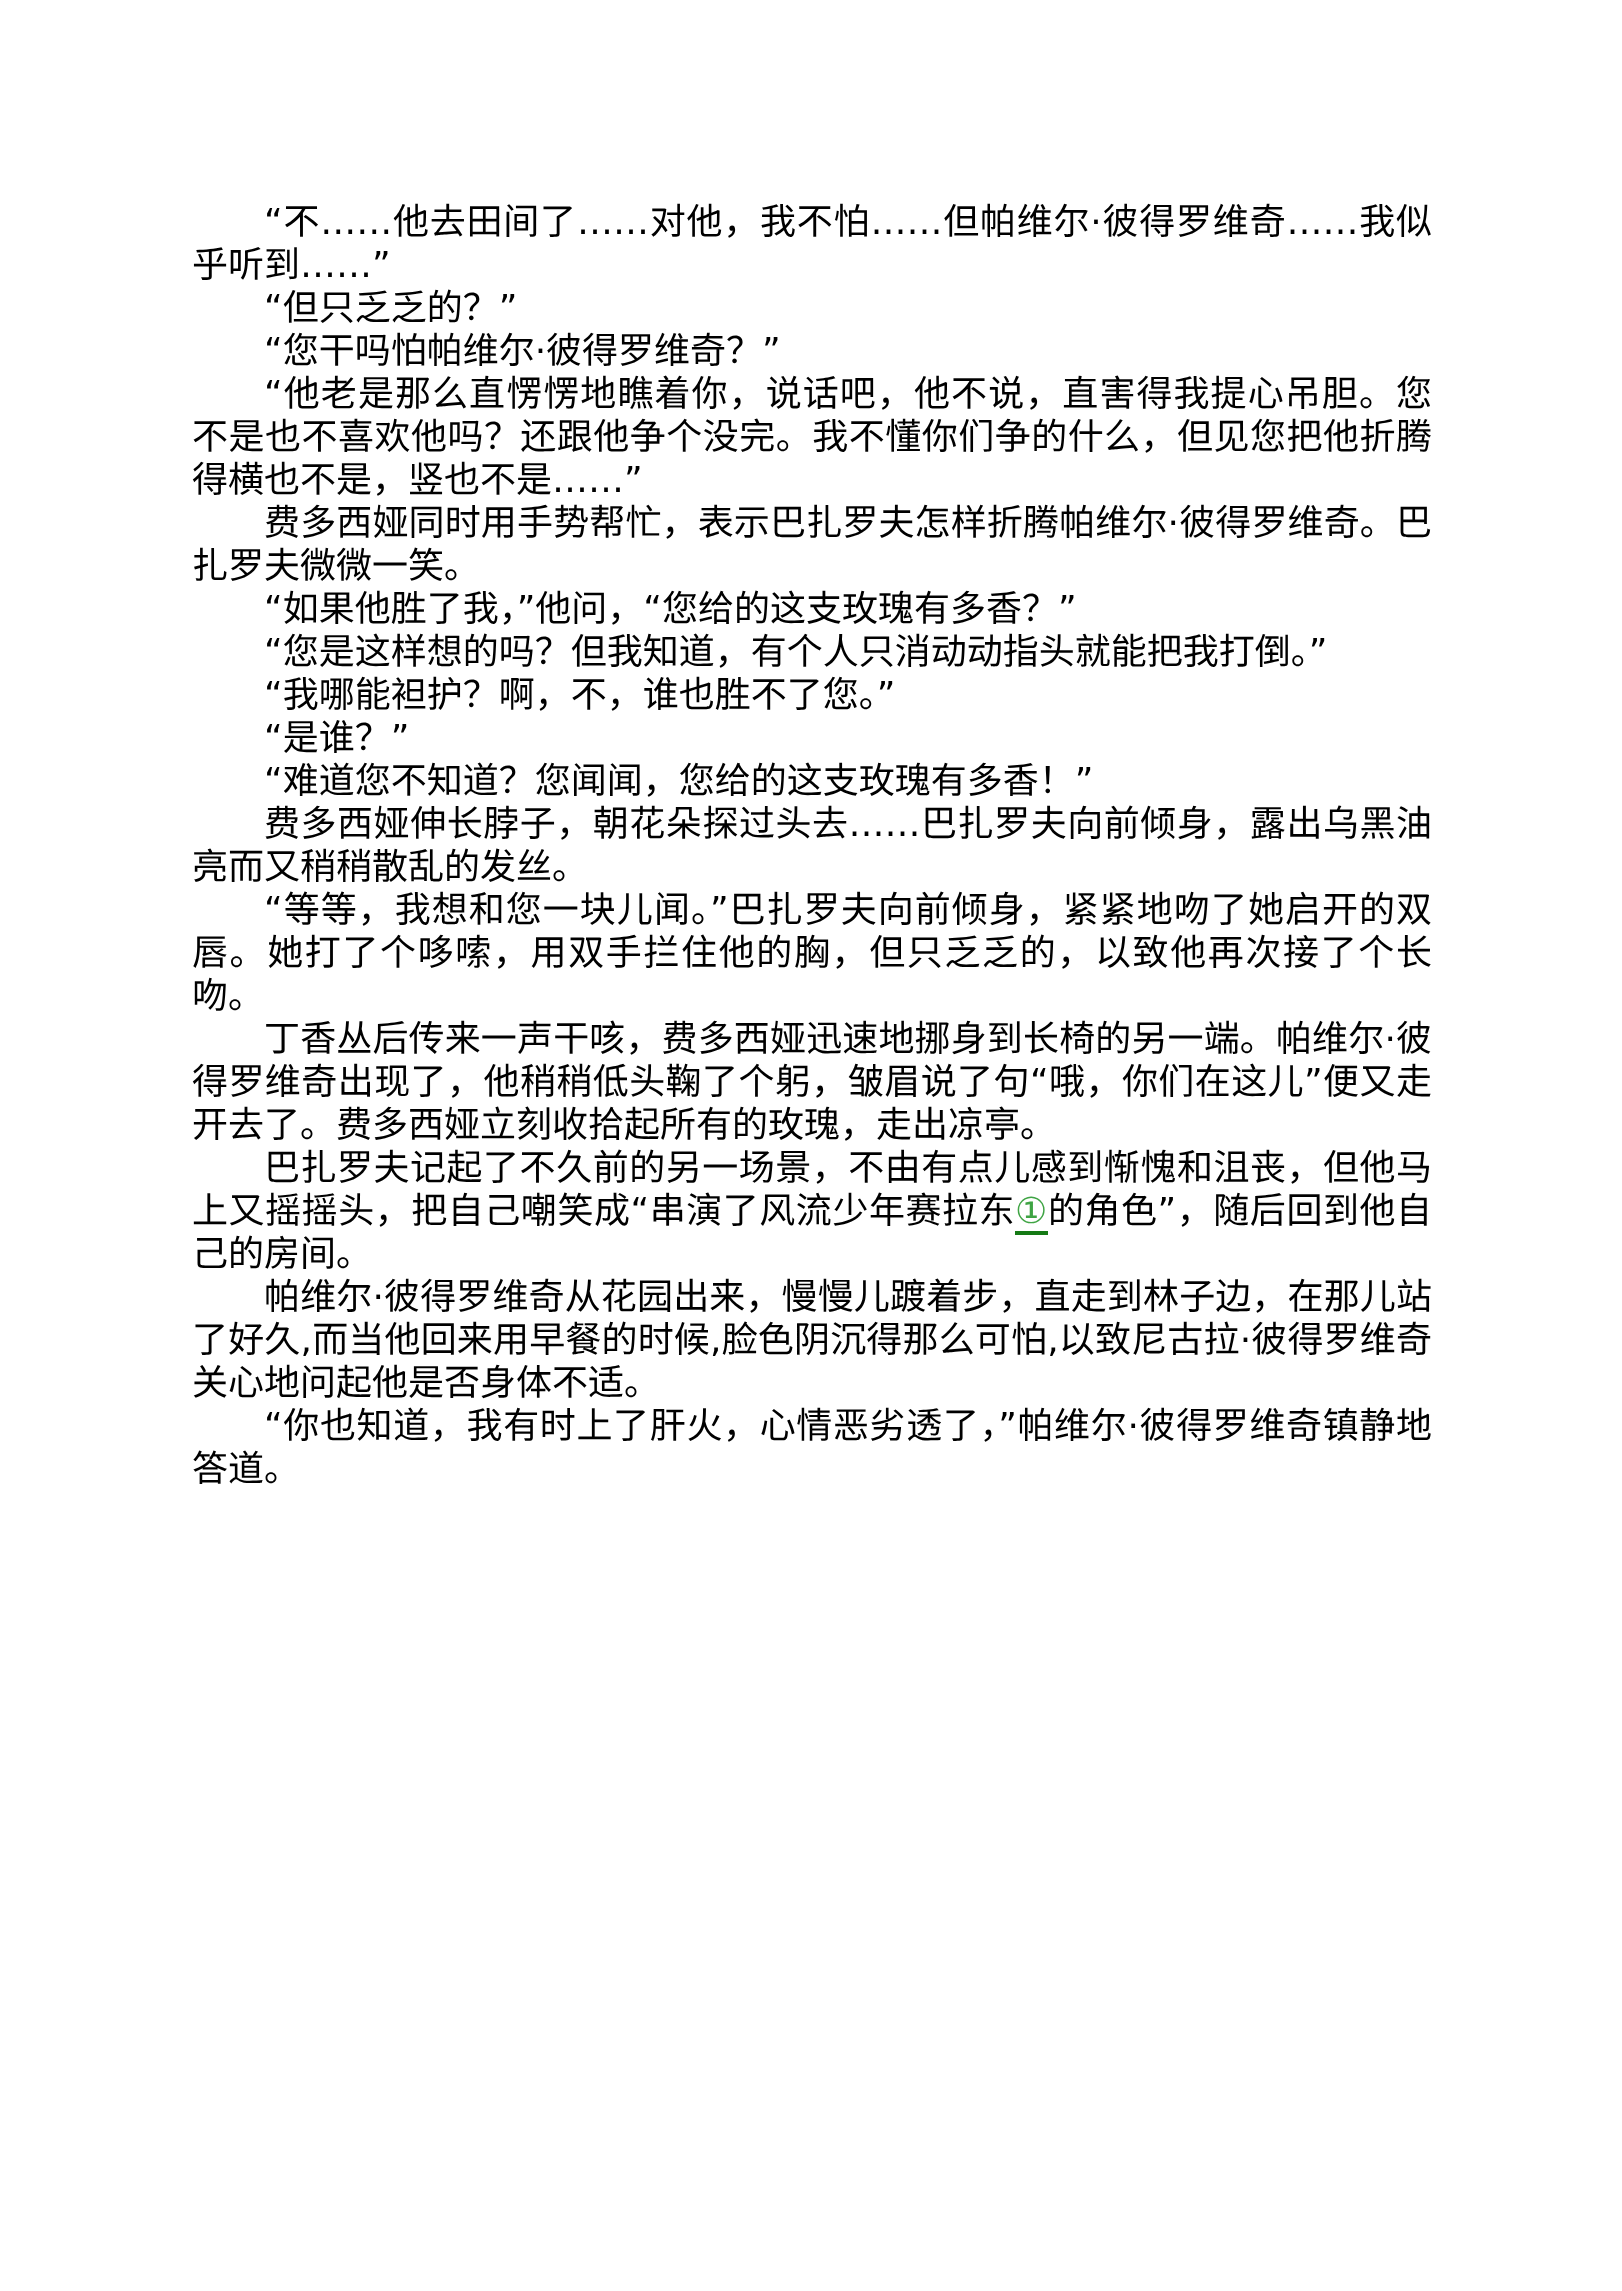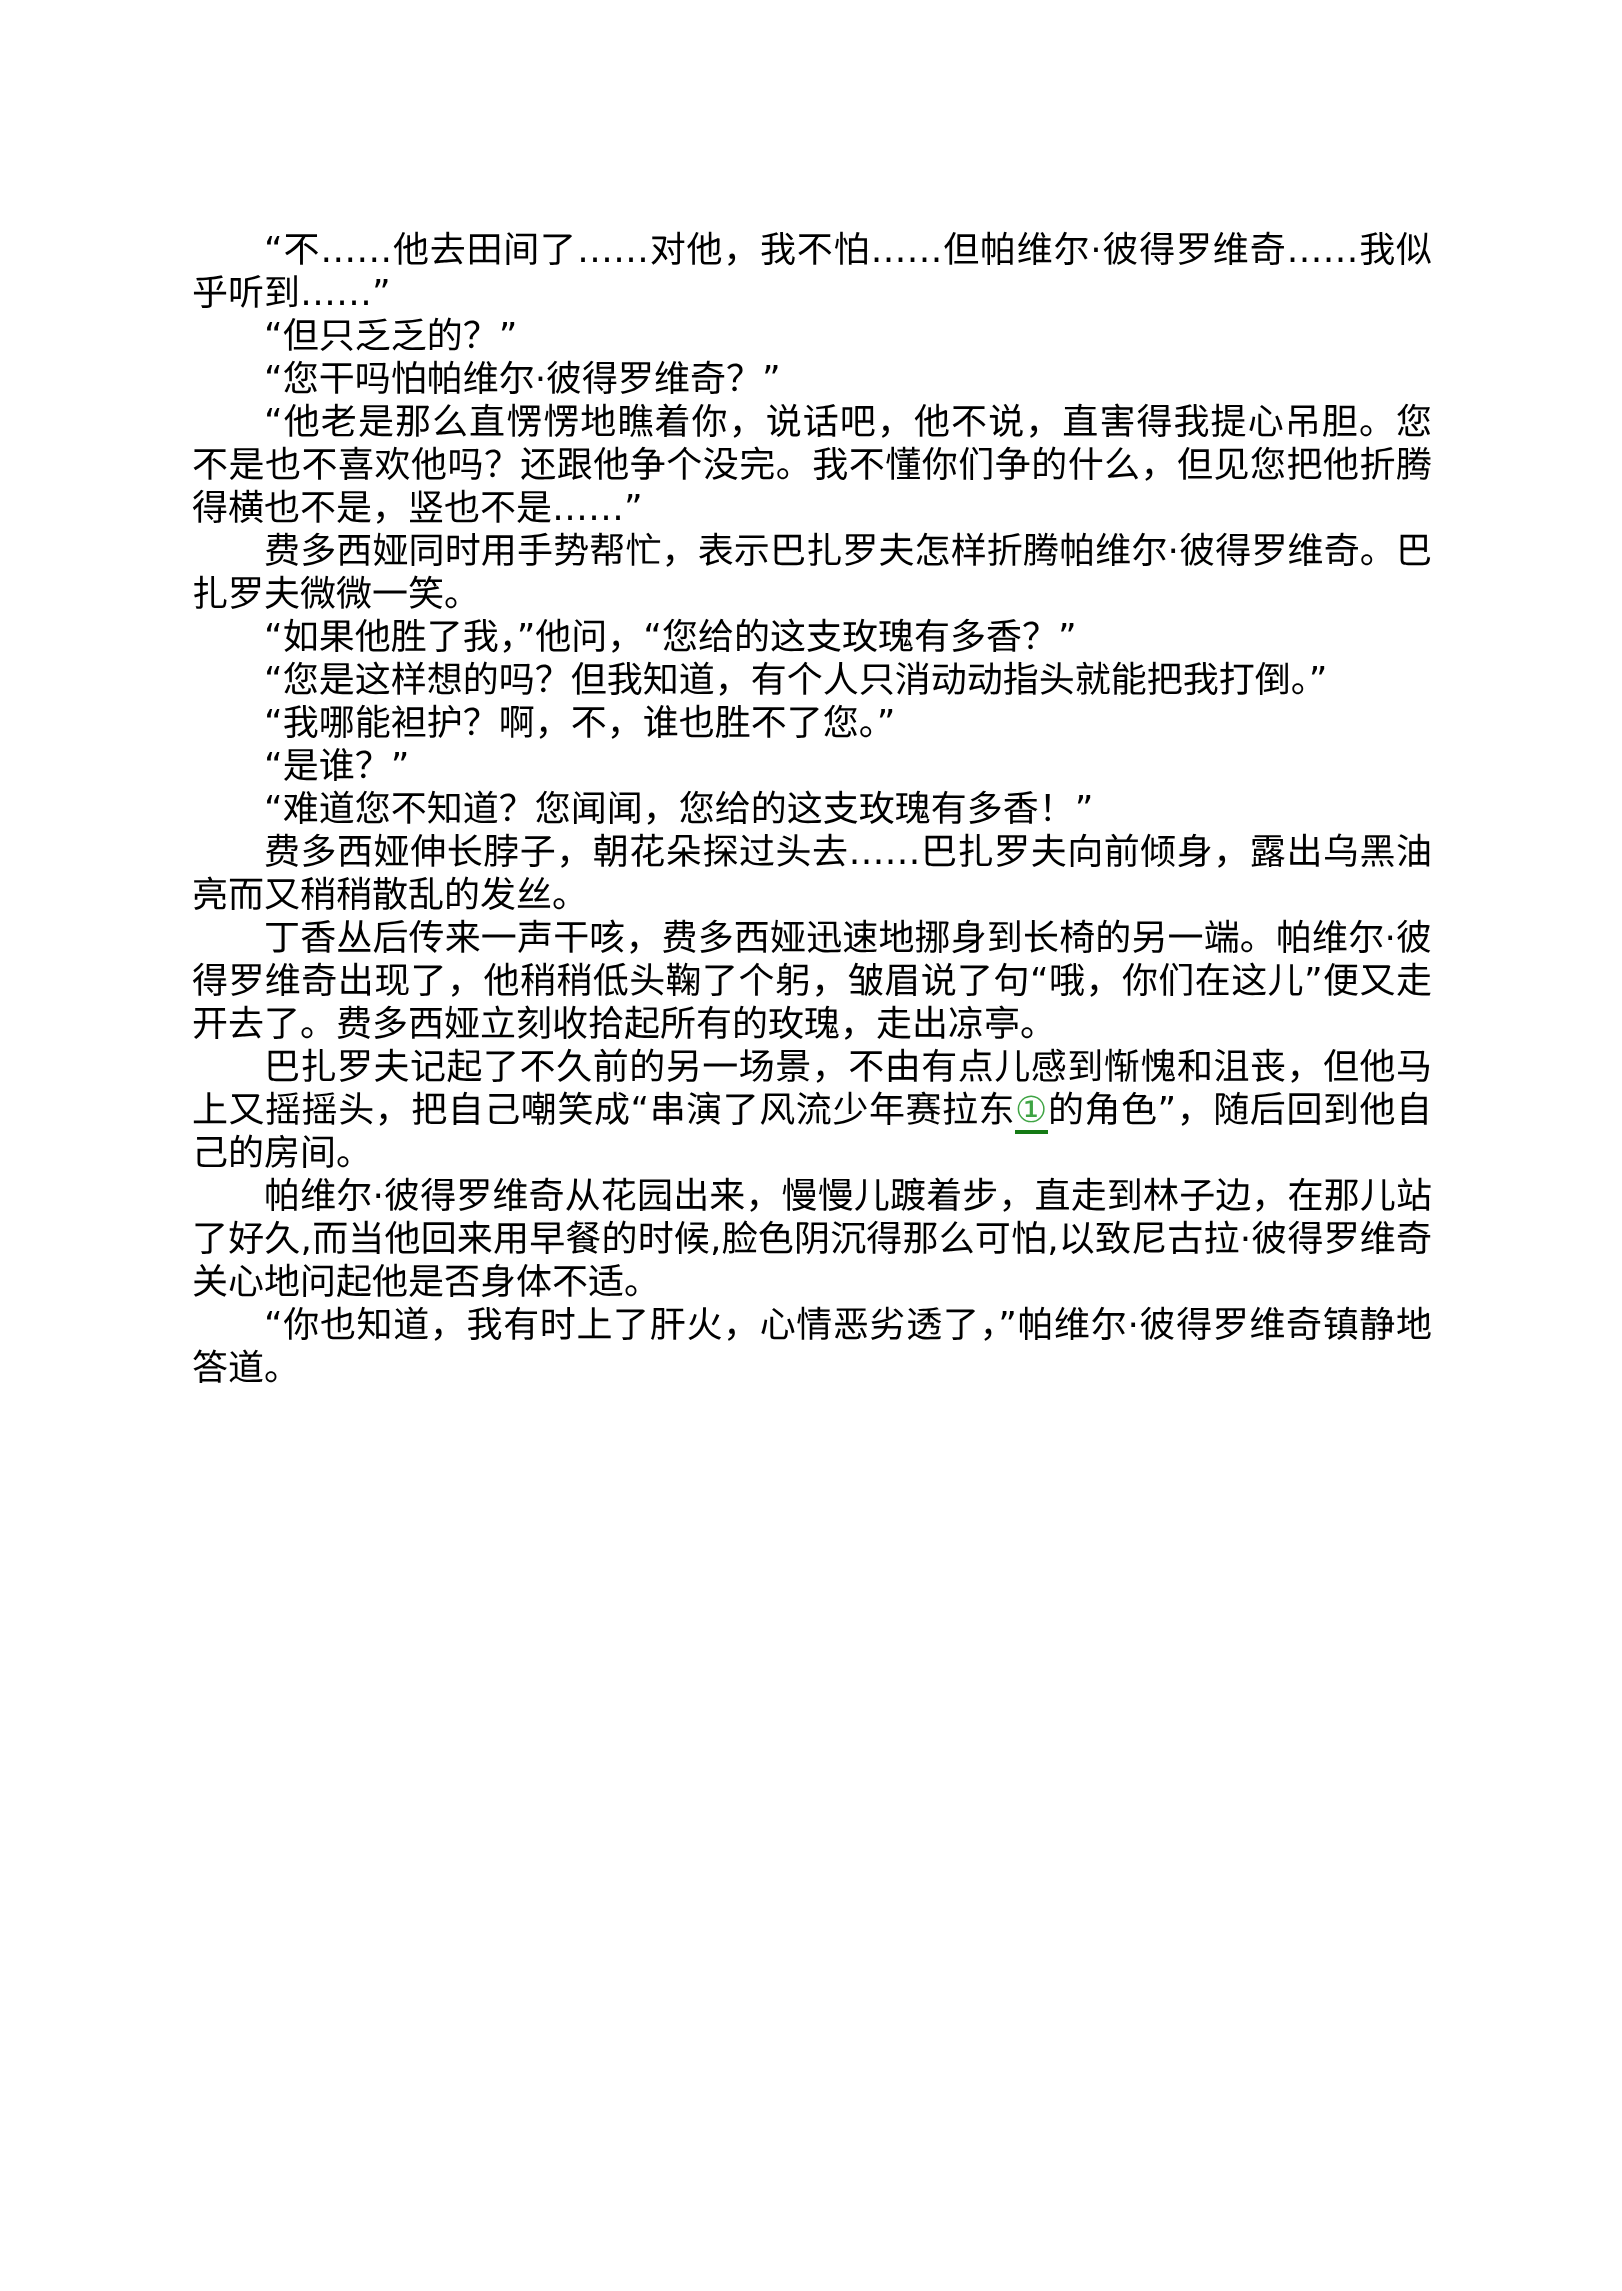--- a/index.html
+++ b/index.html
@@ -15,21 +15,20 @@
     box-sizing: border-box;
     padding: 200px 190px 0 192px;
     overflow: hidden;
   }
   .doc-body {
     width: 100%;
     color: #000000;
     font-family: "DejaVu Sans", sans-serif;
     font-size: 36px;
     line-height: 43px;
-    margin-top: 28px;
   }
   .doc-body p {
     margin: 0;
     padding: 0;
     text-indent: 2em;
     text-align: justify;
     text-justify: inter-ideograph;
     word-break: break-all;
   }
   .footnote-ref {
@@ -49,20 +48,21 @@
     <p>“但只乏乏的？”</p>
     <p>“您干吗怕帕维尔·彼得罗维奇？”</p>
     <p>“他老是那么直愣愣地瞧着你，说话吧，他不说，直害得我提心吊胆。您不是也不喜欢他吗？还跟他争个没完。我不懂你们争的什么，但见您把他折腾得横也不是，竖也不是……”</p>
     <p>费多西娅同时用手势帮忙，表示巴扎罗夫怎样折腾帕维尔·彼得罗维奇。巴扎罗夫微微一笑。</p>
     <p>“如果他胜了我，”他问，“您给的这支玫瑰有多香？”</p>
     <p>“您是这样想的吗？但我知道，有个人只消动动指头就能把我打倒。”</p>
     <p>“我哪能袒护？啊，不，谁也胜不了您。”</p>
     <p>“是谁？”</p>
     <p>“难道您不知道？您闻闻，您给的这支玫瑰有多香！”</p>
     <p>费多西娅伸长脖子，朝花朵探过头去……巴扎罗夫向前倾身，露出乌黑油亮而又稍稍散乱的发丝。</p>
+    <p>“等等，我想和您一块儿闻。”巴扎罗夫向前倾身，紧紧地吻了她启开的双唇。她打了个哆嗦，用双手拦住他的胸，但只乏乏的，以致他再次接了个长吻。</p>
     <p>丁香丛后传来一声干咳，费多西娅迅速地挪身到长椅的另一端。帕维尔·彼得罗维奇出现了，他稍稍低头鞠了个躬，皱眉说了句“哦，你们在这儿”便又走开去了。费多西娅立刻收拾起所有的玫瑰，走出凉亭。</p>
     <p>
       <span>巴扎罗夫记起了不久前的另一场景，不由有点儿感到惭愧和沮丧，但他马上又摇摇头，把自己嘲笑成“串演了风流少年赛拉东</span><span class="footnote-ref">①</span><span>的角色”，随后回到他自己的房间。</span>
     </p>
     <p>帕维尔·彼得罗维奇从花园出来，慢慢儿踱着步，直走到林子边，在那儿站了好久,而当他回来用早餐的时候,脸色阴沉得那么可怕,以致尼古拉·彼得罗维奇关心地问起他是否身体不适。</p>
     <p>“你也知道，我有时上了肝火，心情恶劣透了，”帕维尔·彼得罗维奇镇静地答道。</p>
   </div>
 </div>
 
 

